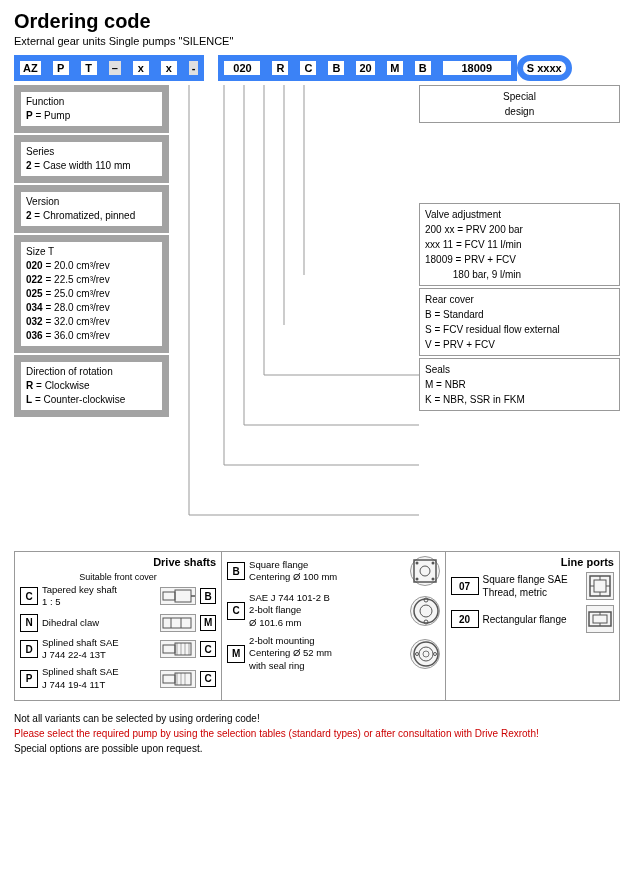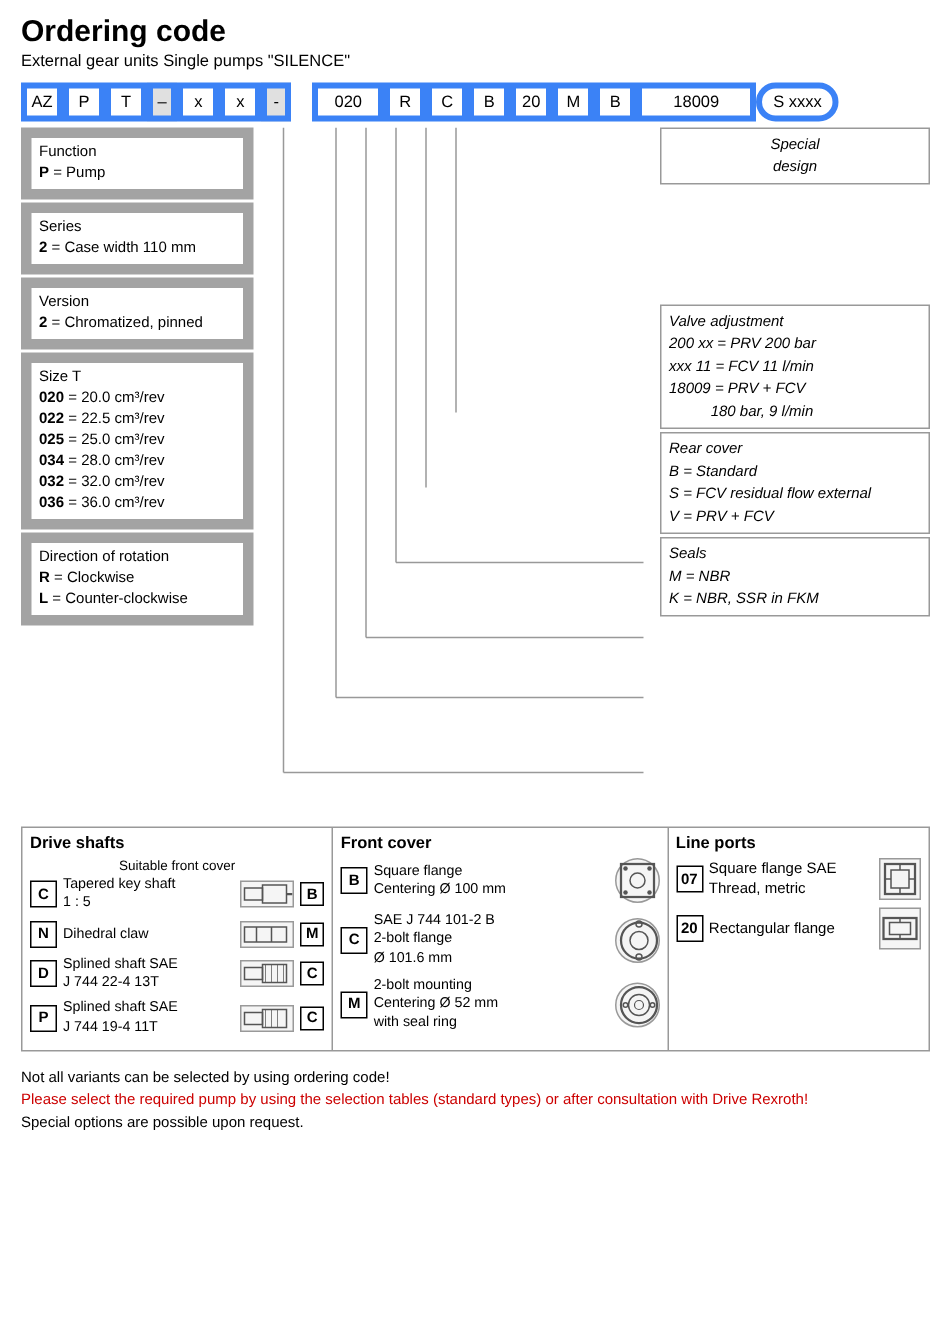--- a/index.html
+++ b/index.html
@@ -21,28 +21,28 @@
       font-size: 11px;
       margin-bottom: 8px;
     }
     
     .ordering-row {
       display: flex;
       align-items: stretch;
       margin-bottom: 2px;
     }
     .code-cell {
-      border: 4px solid #3b82f6;
+      border: 6px solid #3b82f6;
       min-width: 28px;
       height: 26px;
       display: flex;
       align-items: center;
       justify-content: center;
       font-size: 11px;
-      font-weight: normal;
+      font-weight: bold;
       padding: 0 3px;
       text-align: center;
     }
     .code-cell.wide { min-width: 48px; }
     .code-cell.widest { min-width: 80px; }
     .code-cell.sxxxx { min-width: 55px; border-radius: 13px; }
     .code-cell.dash { min-width: 20px; background: #e0e0e0; }
     
     .left-info {
       width: 155px;
@@ -58,23 +58,22 @@
     .info-box .section-title {
       font-weight: normal;
       font-size: 10px;
     }
     .info-box .item-bold {
       font-weight: bold;
     }
 
     
     .right-info {
-      width: 180px;
-      flex-shrink: 0;
-      font-style: italic;
+      width: 201px;
+      flex-shrink: 0;
     }
     .right-box {
       border: 1px solid #999;
       padding: 3px 5px;
       margin-bottom: 2px;
       font-size: 10px;
       line-height: 1.5;
     }
     .right-box .box-title {
       font-size: 10px;
@@ -90,20 +89,21 @@
     .bottom-col {
       flex: 1;
       border-right: 1px solid #999;
       padding: 4px 5px;
     }
     .bottom-col:last-child { border-right: none; }
     .bottom-col-title {
       font-weight: bold;
       font-size: 11px;
       margin-bottom: 4px;
+      text-align: right;
     }
     .drive-row {
       display: flex;
       align-items: center;
       margin-bottom: 5px;
       gap: 4px;
     }
     .drive-letter {
       border: 1px solid #000;
       width: 18px; height: 18px;
@@ -160,21 +160,21 @@
       flex-shrink: 0;
     }
     .line-ports-row {
       display: flex;
       align-items: center;
       margin-bottom: 5px;
       gap: 4px;
     }
     .lp-num {
       border: 1px solid #000;
-      width: 18px; height: 18px;
+      width: 28px; height: 18px;
       display: flex; align-items: center; justify-content: center;
       font-weight: bold; font-size: 10px;
       flex-shrink: 0;
     }
     .lp-desc { font-size: 10px; line-height: 1.3; flex: 1; }
     .lp-icon {
       width: 28px; height: 28px;
       border: 1px solid #999;
       display: flex; align-items: center; justify-content: center;
       font-size: 8px;
@@ -359,21 +359,20 @@
             <line x1="16" y1="2" x2="16" y2="14" stroke="#555" stroke-width="0.5"></line>
             <line x1="20" y1="2" x2="20" y2="14" stroke="#555" stroke-width="0.5"></line>
             <line x1="24" y1="2" x2="24" y2="14" stroke="#555" stroke-width="0.5"></line>
           </svg>
         </div>
         <div class="suitable-letter">C</div>
       </div>
     </div>
 
     <div class="bottom-col" style="flex:1.3;">
-      <div class="bottom-col-title">Front cover</div>
 
       <div class="front-cover-row">
         <div class="fc-letter">B</div>
         <div class="fc-desc">Square flange<br>Centering Ø 100 mm</div>
         <div class="fc-icon">
           <svg width="28" height="28">
             <rect x="3" y="3" width="22" height="22" fill="none" stroke="#555" stroke-width="1.5"></rect>
             <circle cx="14" cy="14" r="5" fill="none" stroke="#555" stroke-width="1"></circle>
             <circle cx="6" cy="6" r="1.5" fill="#555"></circle>
             <circle cx="22" cy="6" r="1.5" fill="#555"></circle>

